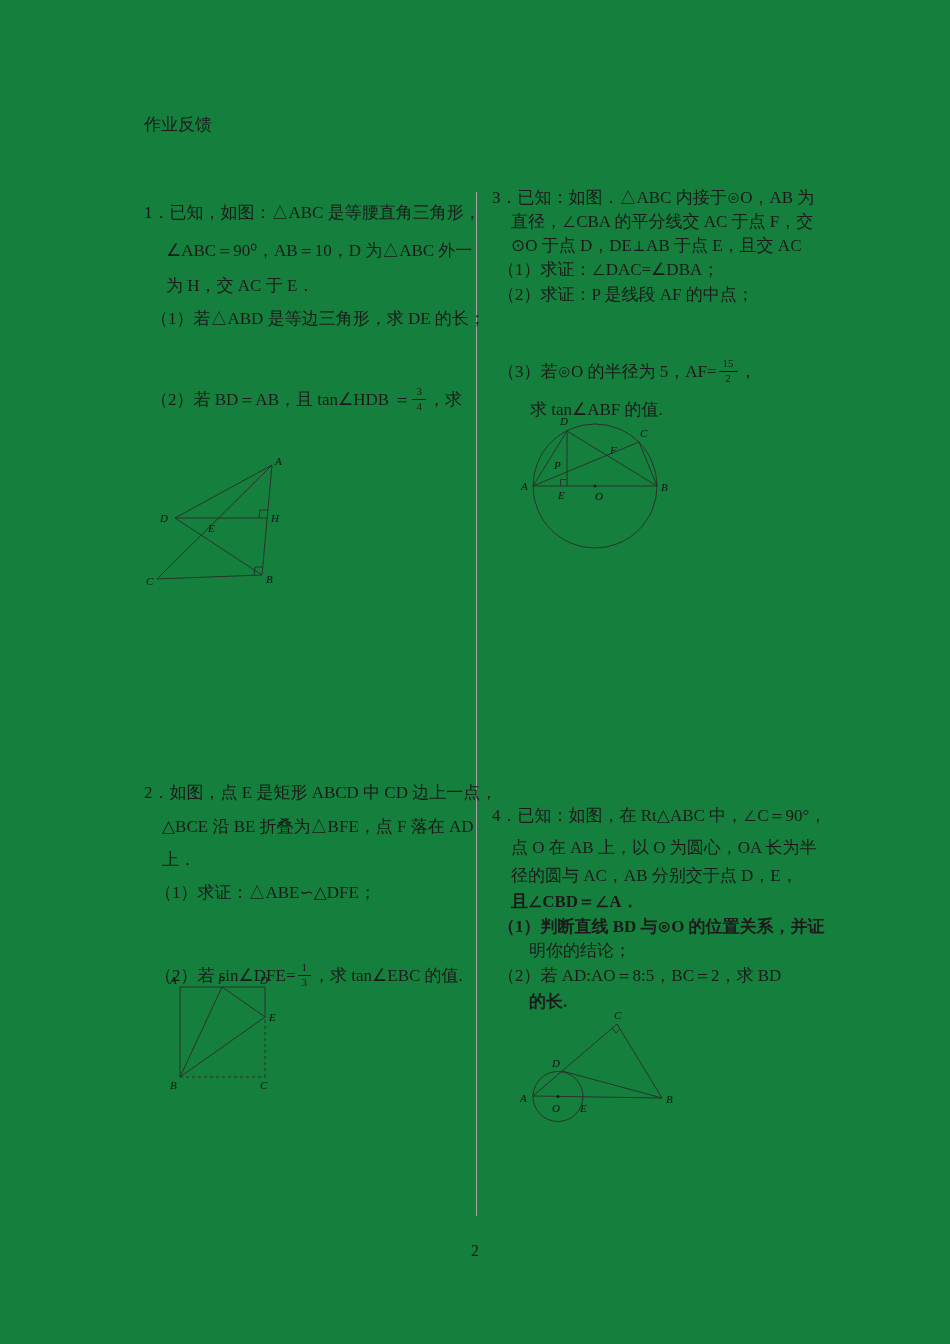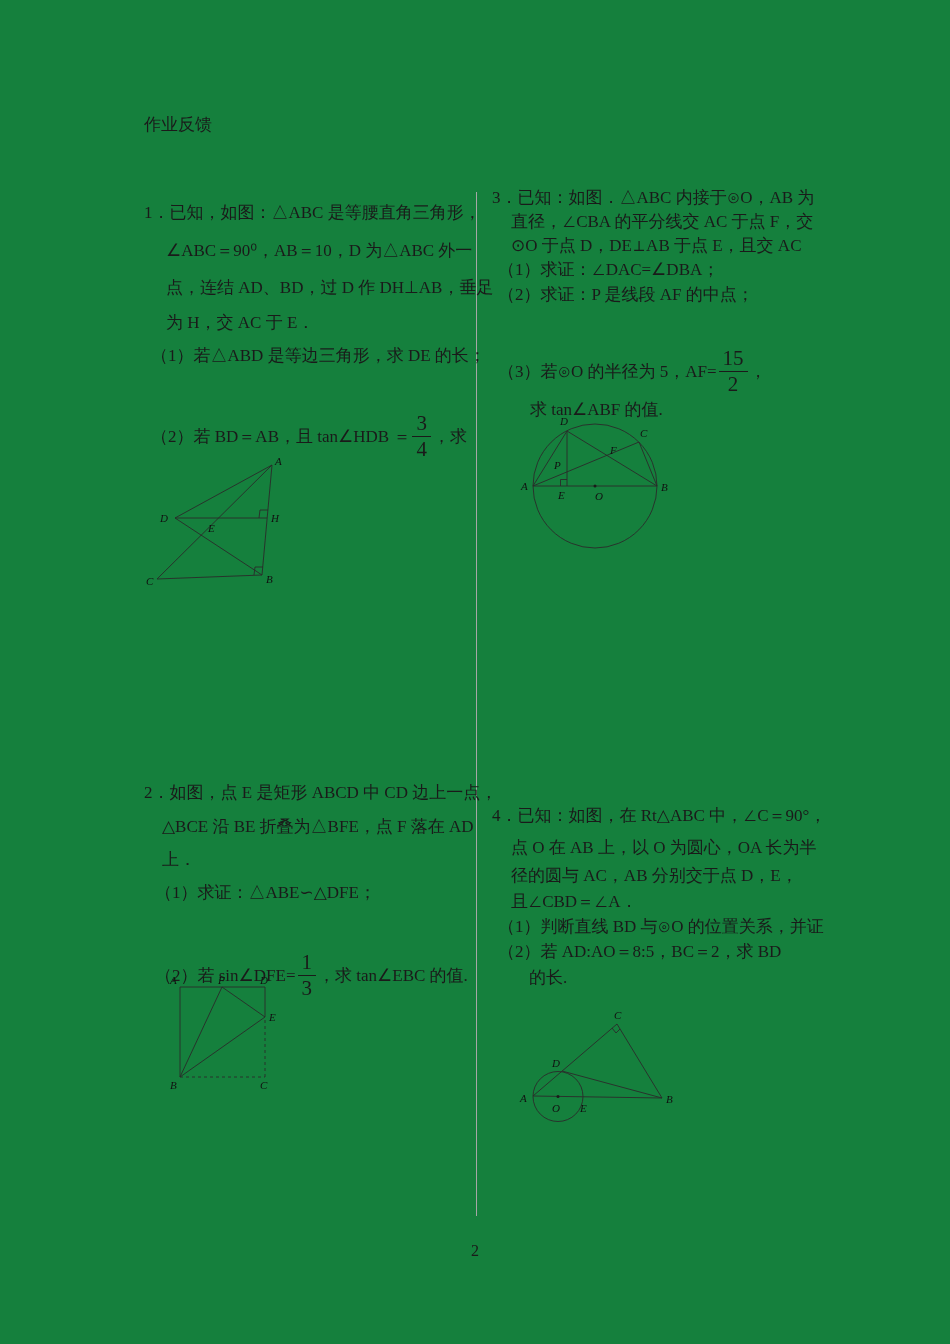--- a/index.html
+++ b/index.html
@@ -15,37 +15,37 @@
     overflow: hidden;
   }
   .abs { position: absolute; }
   .line { white-space: nowrap; }
   .frac-line { display: flex; align-items: center; white-space: nowrap; margin-top: 39px; }
   .frac {
     display: inline-flex;
     flex-direction: column;
     align-items: center;
     line-height: 1.05;
-    font-size: 21px;
+    font-size: 11px;
     margin: 0 2px;
     text-align: center;
   }
   .frac .num { border-bottom: 1px solid #1a1a1a; padding: 0 4px 1px; }
   .frac .den { padding-top: 1px; }
   
   .lh38 { height: 38px; line-height: 38px; }
   .lh37 { height: 37px; line-height: 37px; }
   .lh36 { height: 36px; line-height: 36px; }
   .lh35 { height: 35px; line-height: 35px; }
   .lh34 { height: 34px; line-height: 34px; }
   .lh33 { height: 33px; line-height: 33px; }
   .lh31 { height: 31px; line-height: 31px; }
   .lh30 { height: 30px; line-height: 30px; }
   .lh26 { height: 26px; line-height: 26px; }
-  .lh25 { height: 25px; line-height: 25px; }
+  .lh25 { height: 25px; line-height: 25px; font-weight: bold; }
   .lh24 { height: 24px; line-height: 24px; }
   .fl48 { height: 48px; }
   .fl50 { height: 50px; font-family: Liberation Serif, serif; }
   .lh42 { height: 42px; line-height: 42px; }
   
   .pl6  { padding-left: 6px; }
   .pl7  { padding-left: 7px; }
   .pl11 { padding-left: 11px; }
   .pl18 { padding-left: 18px; }
   .pl19 { padding-left: 19px; }
@@ -70,21 +70,20 @@
 
 <div class="page">
 
   <div class="abs" style="left:144px; top:114px; height:22px; line-height:22px;">作业反馈</div>
 
   <div class="divider" style="left:476px; top:192px; height:1024px;"></div>
 
   <div class="abs" style="left:144px; top:194px; width:340px;">
     <div class="line lh38">1．已知，如图：△ABC 是等腰直角三角形，</div>
     <div class="line lh37 pl22">∠ABC＝90⁰，AB＝10，D 为△ABC 外一</div>
-    <div class="line lh37 pl22">点，连结 AD、BD，过 D 作 DH⊥AB，垂足</div>
     <div class="line lh33 pl22">为 H，交 AC 于 E．</div>
     <div class="line lh33 pl7">（1）若△ABD 是等边三角形，求 DE 的长；</div>
     <div class="line frac-line fl50 pl7">
       <span>（2）若 BD＝AB，且 tan∠HDB ＝</span>
       <span class="frac">
         <span class="num">3</span>
         <span class="den">4</span>
       </span>
       <span>，求</span>
     </div>
@@ -175,20 +174,21 @@
     <text x="0" y="112">B</text>
     <text x="90" y="112">C</text>
   </svg>
 
   <div class="abs" style="left:492px; top:798px; width:350px;">
     <div class="line lh35">4．已知：如图，在 Rt△ABC 中，∠C＝90°，</div>
     <div class="line lh30 pl19">点 O 在 AB 上，以 O 为圆心，OA 长为半</div>
     <div class="line lh26 pl19">径的圆与 AC，AB 分别交于点 D，E，</div>
     <div class="line lh25 pl19">且∠CBD＝∠A．</div>
     <div class="line lh25 pl6">（1）判断直线 BD 与⊙O 的位置关系，并证</div>
+    <div class="line lh24 pl37">明你的结论；</div>
     <div class="line lh26 pl6">（2）若 AD:AO＝8:5，BC＝2，求 BD</div>
     <div class="line lh25 pl37">的长.</div>
   </div>
 
   <svg style="left:518px; top:1010px;" width="165" height="125" viewBox="0 0 165 125">
     <circle class="seg" cx="40" cy="86.5" r="25"></circle>
     <line class="seg" x1="15" y1="86" x2="144" y2="88"></line>
     <line class="seg" x1="15" y1="86" x2="99" y2="14"></line>
     <line class="seg" x1="99" y1="14" x2="144" y2="88"></line>
     <line class="seg" x1="144" y1="88" x2="44" y2="61"></line>

